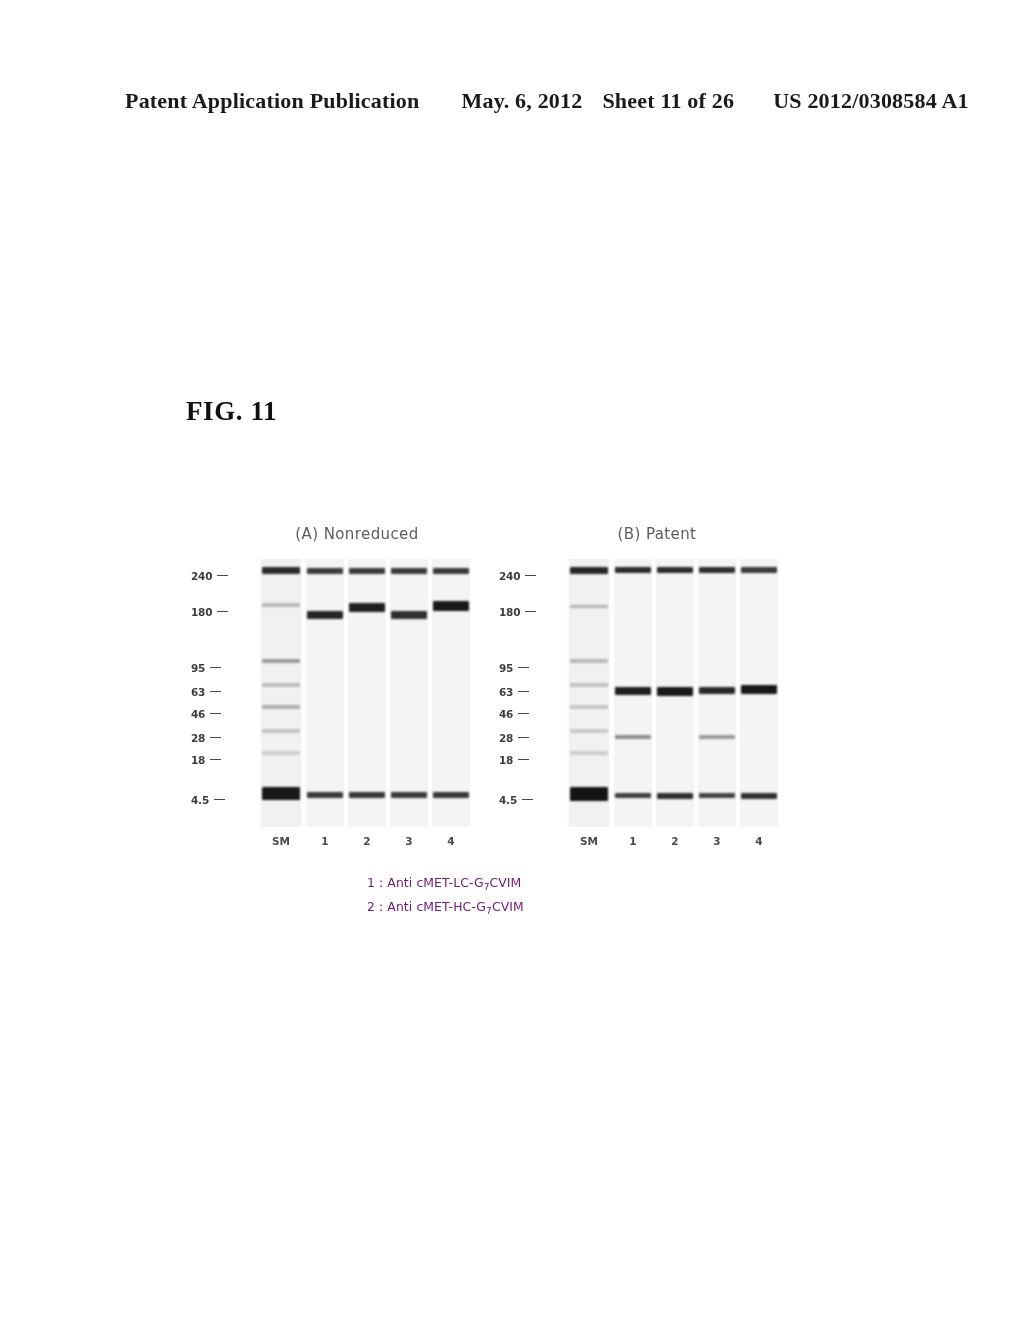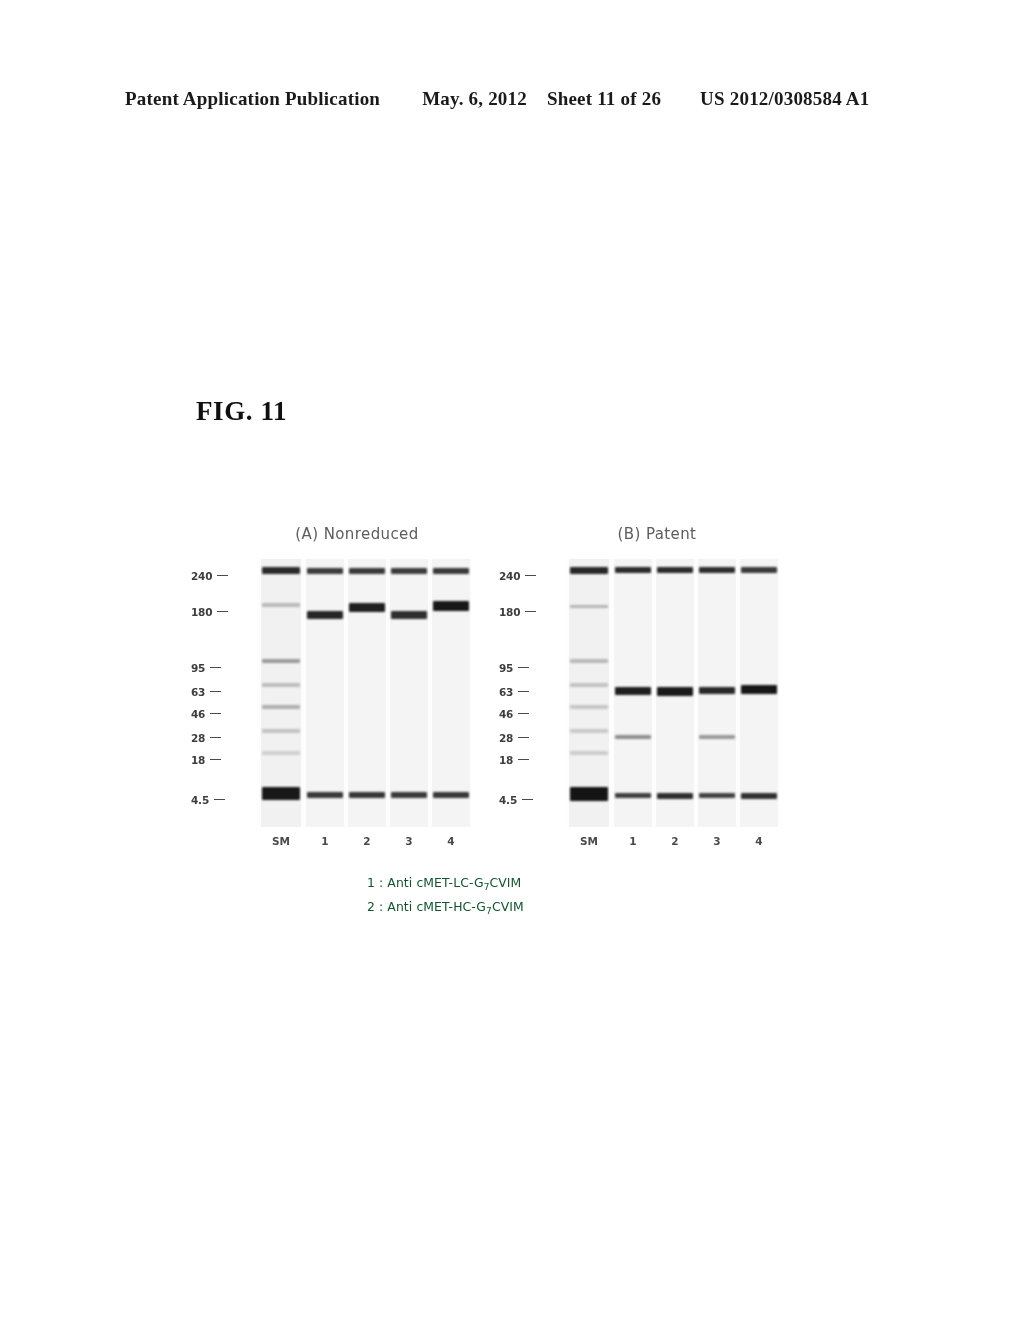--- a/index.html
+++ b/index.html
@@ -19,35 +19,35 @@
   #patent-header {
     position: absolute;
     top: 88px;
     left: 125px;
     width: 775px;
     height: 26px;
     display: flex;
     align-items: baseline;
     font-family: "Liberation Serif", serif;
     font-weight: bold;
-    font-size: 19px;
+    font-size: 22px;
     letter-spacing: 0.2px;
     color: #1a1a1a;
     white-space: nowrap;
   }
   #patent-header .hdr-pub      { margin-right: 42px; }
   #patent-header .hdr-date     { margin-right: 20px; }
   #patent-header .hdr-sheet    { margin-right: 39px; }
   #patent-header .hdr-docnum   { }
 
   
   #fig-label {
     position: absolute;
     top: 396px;
-    left: 196px;
+    left: 186px;
     font-family: "Liberation Serif", serif;
     font-weight: bold;
     font-size: 27px;
     letter-spacing: 0.6px;
     color: #0f0f0f;
   }
 
   
   #figure-body {
     position: absolute;
@@ -169,21 +169,21 @@
   
   #figure-legend {
     position: absolute;
     top: 356px;
     left: 182px;
     width: 300px;
   }
   .legend-line {
     font-family: "DejaVu Sans", sans-serif;
     font-size: 12.4px;
-    color: #14532d;
+    color: #701a75;
     line-height: 20px;
     white-space: nowrap;
     letter-spacing: 0.1px;
     filter: blur(0.3px);
   }
   .legend-line sub {
     font-size: 9px;
     vertical-align: -3px;
   }
 </style>

